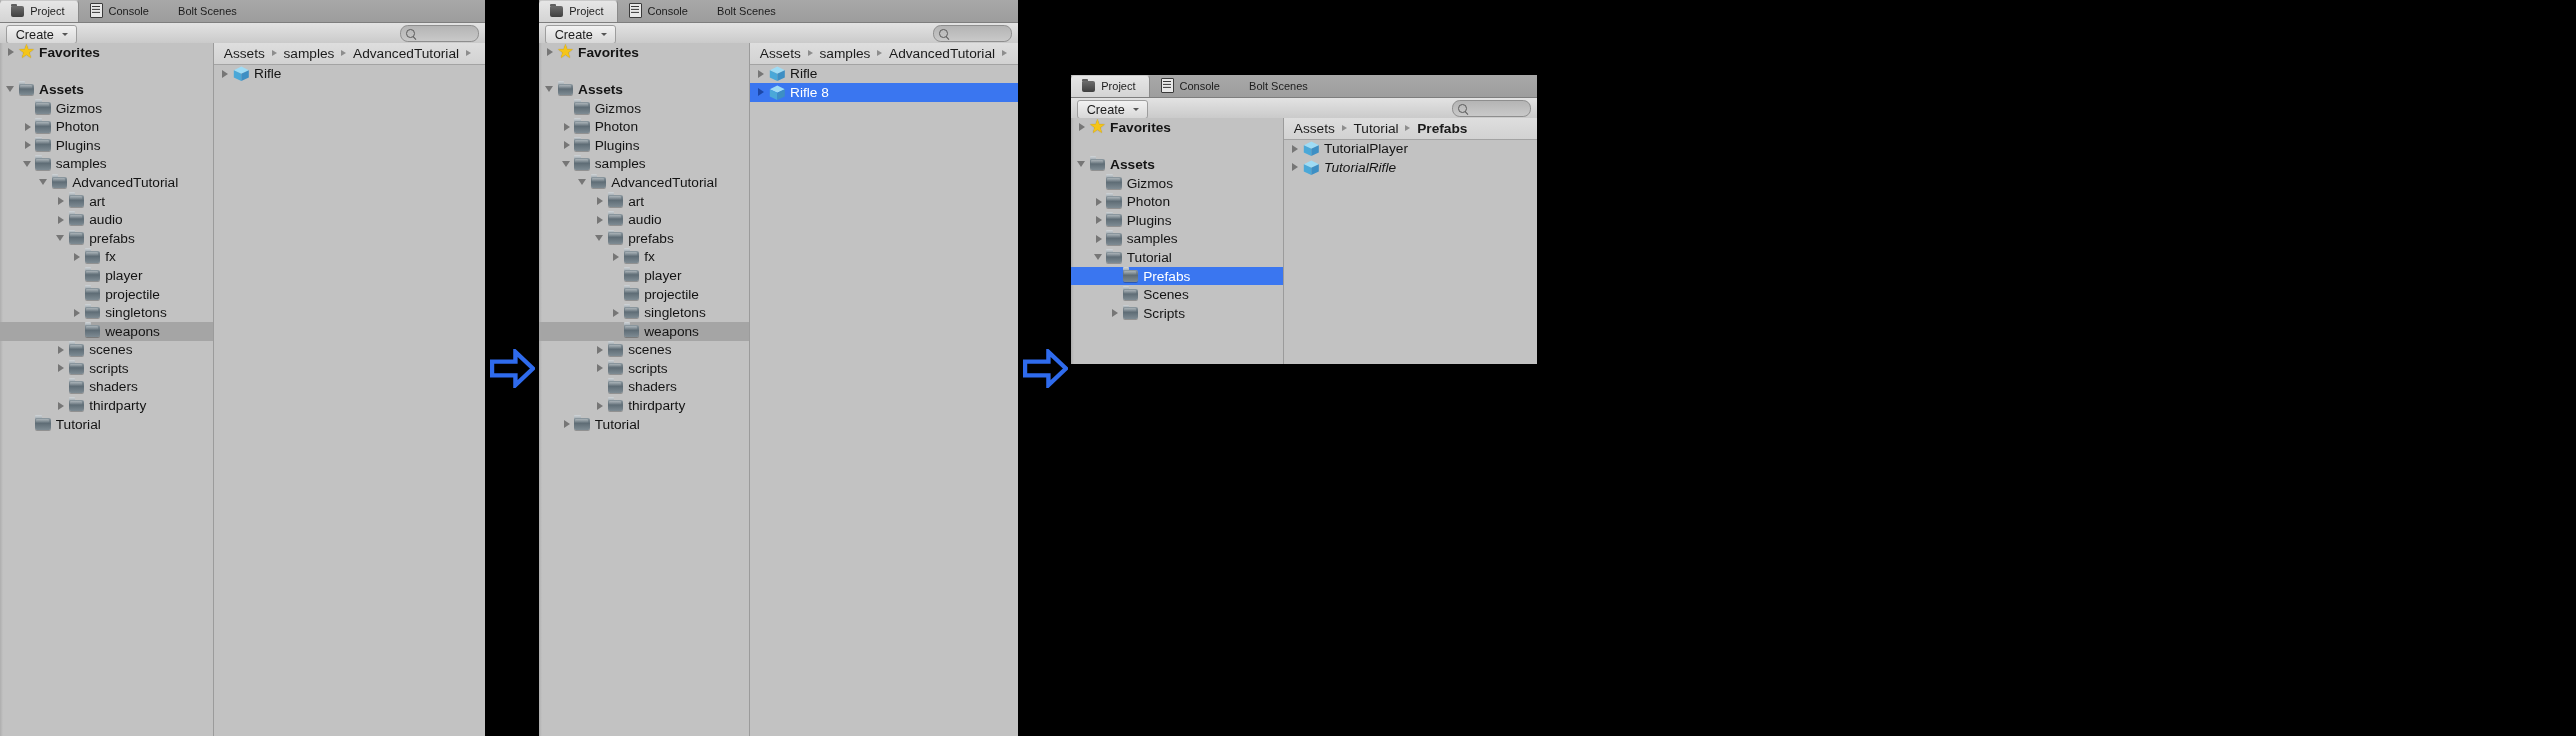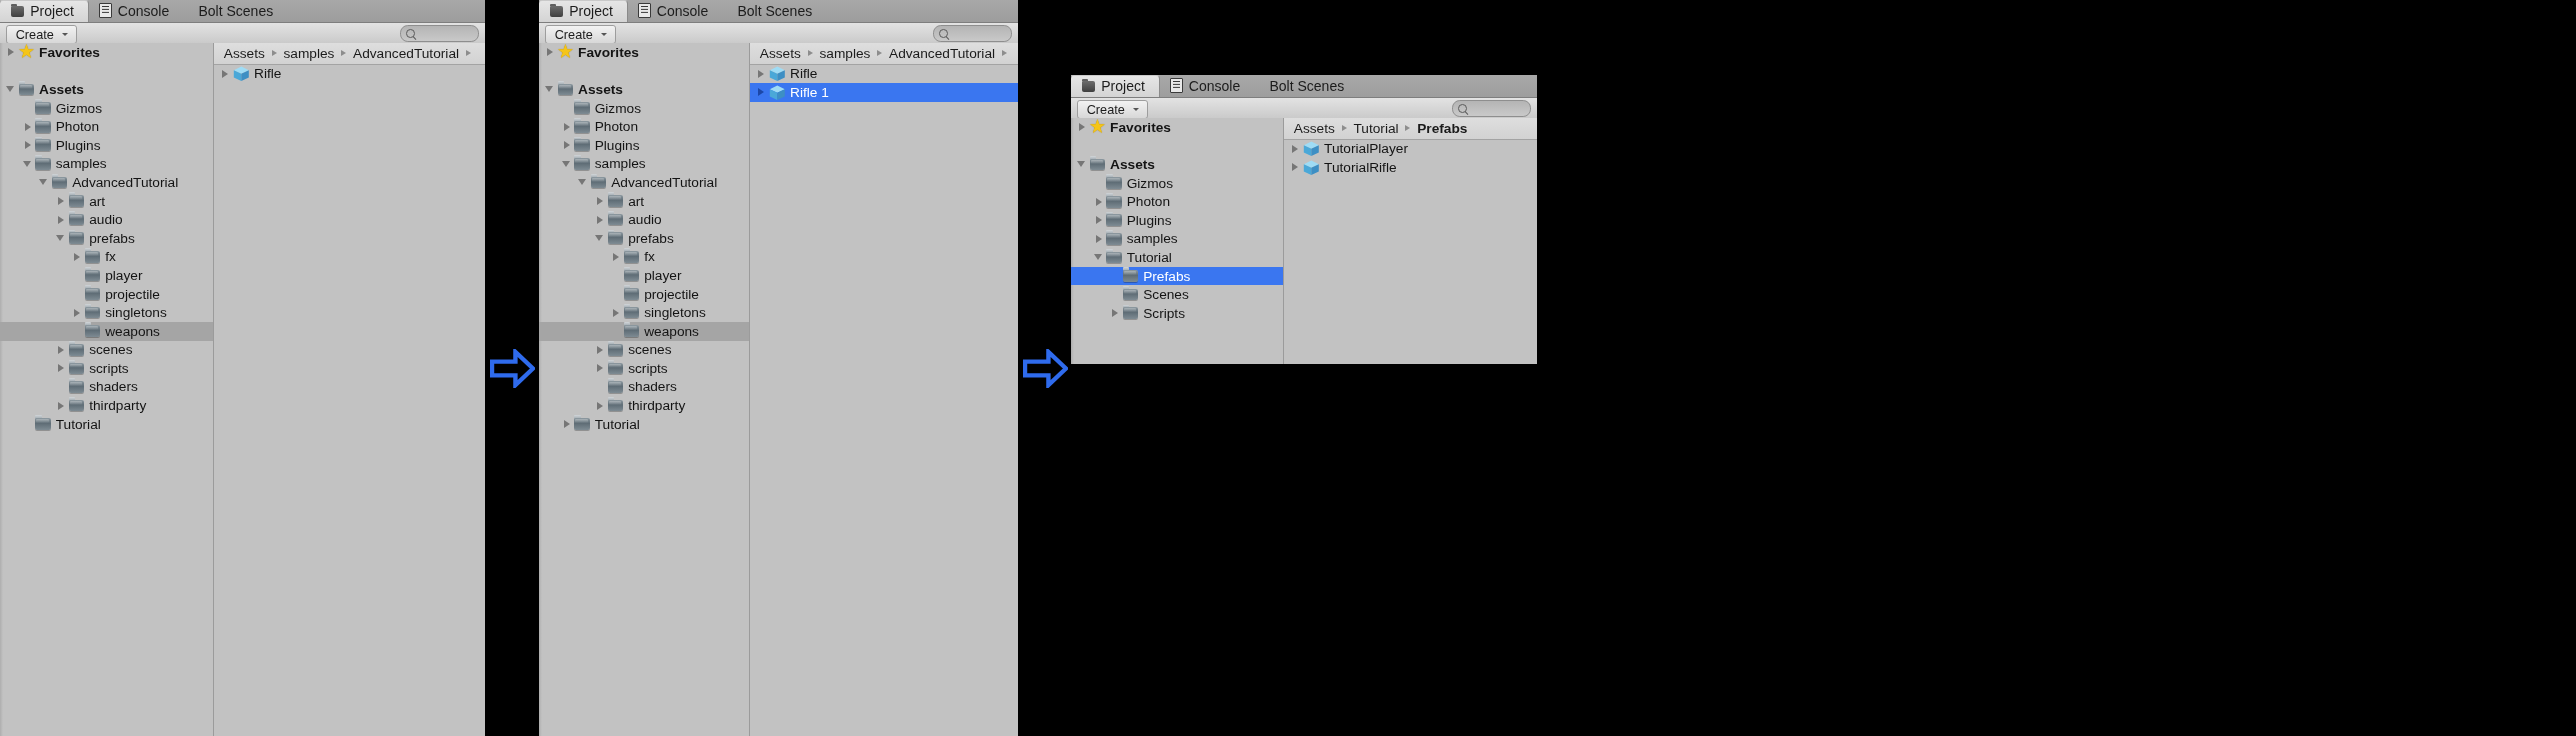--- a/index.html
+++ b/index.html
@@ -14,21 +14,21 @@
   .panel{position:absolute;background:#c2c2c2;overflow:hidden;}
 
   .tabbar{
     position:relative;height:21.5px;
     background:linear-gradient(to bottom,#a8a8a8 0%,#9d9d9d 100%);
     border-bottom:1px solid #7e7e7e;
     display:flex;align-items:stretch;
   }
   .tab{
     display:flex;align-items:center;gap:5.9px;
-    padding:0 13.7px 0 10.7px;font-size:14px;color:#1c1c1c;
+    padding:0 13.7px 0 10.7px;font-size:11px;color:#1c1c1c;
     position:relative;white-space:nowrap;
   }
   .tab.active{
     background:linear-gradient(to bottom,#e6e6e6 0%,#d4d4d4 100%);
     border-top-left-radius:3.9px;border-top-right-radius:3.9px;
     border-left:1px solid #8a8a8a;border-right:1px solid #8a8a8a;border-top:1px solid #c9c9c9;
     margin-left:-1px;
   }
   .tab.plain{padding-left:15.6px;}
 
@@ -472,21 +472,21 @@
             </div>
             <div class="row sel-blue" style="padding-left: 5.9px;">
               <span class="tw closed"></span>
               <span class="cube">
                 <svg width="16.6" height="15.6" viewBox="0 0 17 16">
                   <polygon points="8.5,0.6 16.2,4.3 8.5,8.0 0.8,4.3" fill="#9fdcf5"></polygon>
                   <polygon points="0.8,4.3 8.5,8.0 8.5,15.4 0.8,11.7" fill="#4aa8d8"></polygon>
                   <polygon points="16.2,4.3 8.5,8.0 8.5,15.4 16.2,11.7" fill="#3d8fc4"></polygon>
                 </svg>
               </span>
-              <span class="label">Rifle 1</span>
+              <span class="label">Rifle 8</span>
             </div>
           </div>
       </div>
     </div>
   </div>
 
   <div class="arrowcell" style="left:1018px;top:0px;width:55px;height:737px;">
     <svg width="45" height="39" viewBox="0 0 46 40">
       <polygon points="2,13 26,13 26,3 44,20 26,37 26,27 2,27" fill="none" stroke="#2f6bed" stroke-width="4.5" stroke-linejoin="miter"></polygon>
     </svg>
@@ -582,21 +582,21 @@
               <span class="tw closed"></span>
               <span class="cube">
                 <svg width="16.6" height="15.6" viewBox="0 0 17 16">
                   <polygon points="8.5,0.6 16.2,4.3 8.5,8.0 0.8,4.3" fill="#9fdcf5"></polygon>
                   <polygon points="0.8,4.3 8.5,8.0 8.5,15.4 0.8,11.7" fill="#4aa8d8"></polygon>
                   <polygon points="16.2,4.3 8.5,8.0 8.5,15.4 16.2,11.7" fill="#3d8fc4"></polygon>
                 </svg>
               </span>
               <span class="label">TutorialPlayer</span>
             </div>
-            <div class="row" style="padding-left: 5.9px;">
+            <div class="row" style="padding-left: 5.9px; font-style: italic;">
               <span class="tw closed"></span>
               <span class="cube">
                 <svg width="16.6" height="15.6" viewBox="0 0 17 16">
                   <polygon points="8.5,0.6 16.2,4.3 8.5,8.0 0.8,4.3" fill="#9fdcf5"></polygon>
                   <polygon points="0.8,4.3 8.5,8.0 8.5,15.4 0.8,11.7" fill="#4aa8d8"></polygon>
                   <polygon points="16.2,4.3 8.5,8.0 8.5,15.4 16.2,11.7" fill="#3d8fc4"></polygon>
                 </svg>
               </span>
               <span class="label">TutorialRifle</span>
             </div>

